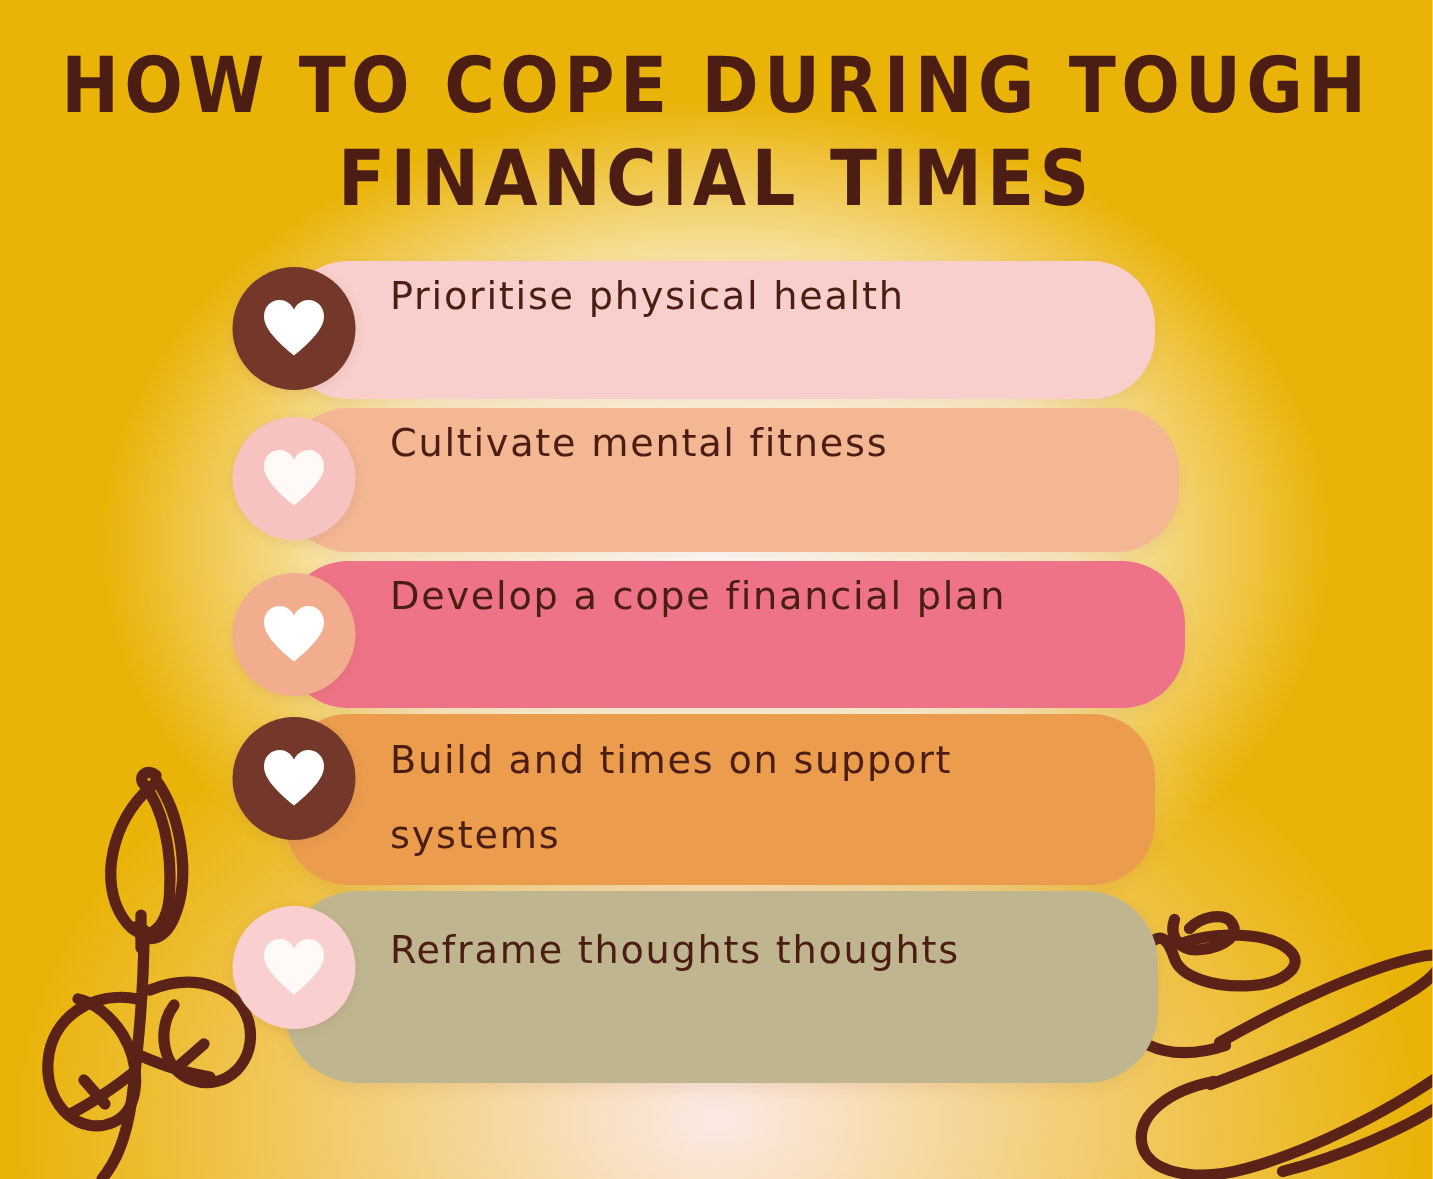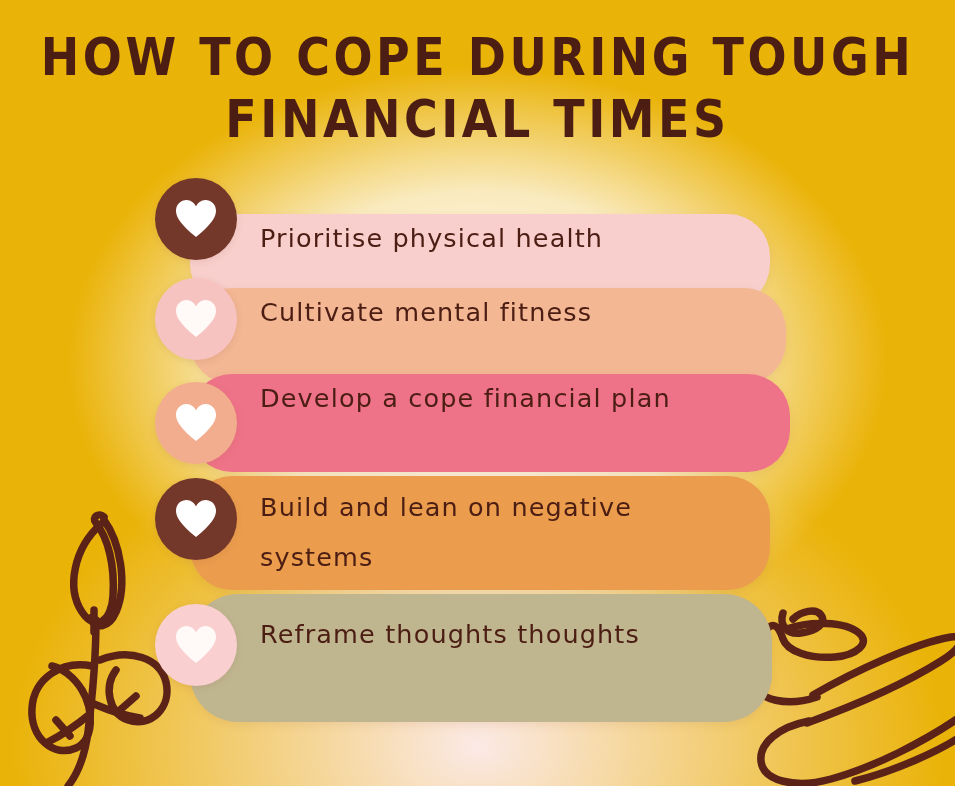--- a/index.html
+++ b/index.html
@@ -113,25 +113,25 @@
     z-index: 40;
     display: flex;
     align-items: center;
     justify-content: center;
     box-shadow: 0 2px 7px rgba(150,80,60,0.13);
   }
   .badge svg { display: block; }
 
   
   #row-1 { top: 0; z-index: 10; }
-  #row-1 .bar { top: 8px; width: 580px; height: 92px; background: #f8cfcc; margin-top: 40px; }
+  #row-1 .bar { top: 8px; width: 580px; height: 92px; background: #f8cfcc; }
   #row-1 .badge { top: 12px; background: #74382a; }
 
   #row-2 { top: 98px; z-index: 11; }
-  #row-2 .bar { top: 24px; width: 596px; height: 96px; background: #f3b794; text-decoration: underline; }
+  #row-2 .bar { top: 8px; width: 596px; height: 96px; background: #f3b794; text-decoration: underline; }
   #row-2 .badge { top: 14px; background: #f7c3c0; }
 
   #row-3 { top: 200px; z-index: 12; }
   #row-3 .bar { top: 8px; width: 600px; height: 98px; background: #ef7388; }
   #row-3 .badge { top: 16px; background: #f2ad8e; }
 
   #row-4 { top: 302px; z-index: 13; }
   #row-4 .bar { top: 8px; width: 580px; height: 114px; background: #eb9d4d; }
   #row-4 .badge { top: 10px; background: #74382a; }
   #row-4 .bar-label { line-height: 50px; top: 6px; }
@@ -208,21 +208,21 @@
       </div>
       <div class="badge">
         <svg width="42" height="38" viewBox="0 0 42 38">
           <path d="M21 37 C 6 25, 1 17, 1 11 C 1 4, 6 0, 11.5 0 C 16 0, 19.5 3, 21 6.5 C 22.5 3, 26 0, 30.5 0 C 36 0, 41 4, 41 11 C 41 17, 36 25, 21 37 Z" fill="#ffffff"></path>
         </svg>
       </div>
     </div>
 
     <div class="row" id="row-4">
       <div class="bar">
-        <div class="bar-label">Build and lean on negative
+        <div class="bar-label">Build and times on support
 systems</div>
       </div>
       <div class="badge">
         <svg width="42" height="38" viewBox="0 0 42 38">
           <path d="M21 37 C 6 25, 1 17, 1 11 C 1 4, 6 0, 11.5 0 C 16 0, 19.5 3, 21 6.5 C 22.5 3, 26 0, 30.5 0 C 36 0, 41 4, 41 11 C 41 17, 36 25, 21 37 Z" fill="#ffffff"></path>
         </svg>
       </div>
     </div>
 
     <div class="row" id="row-5">

